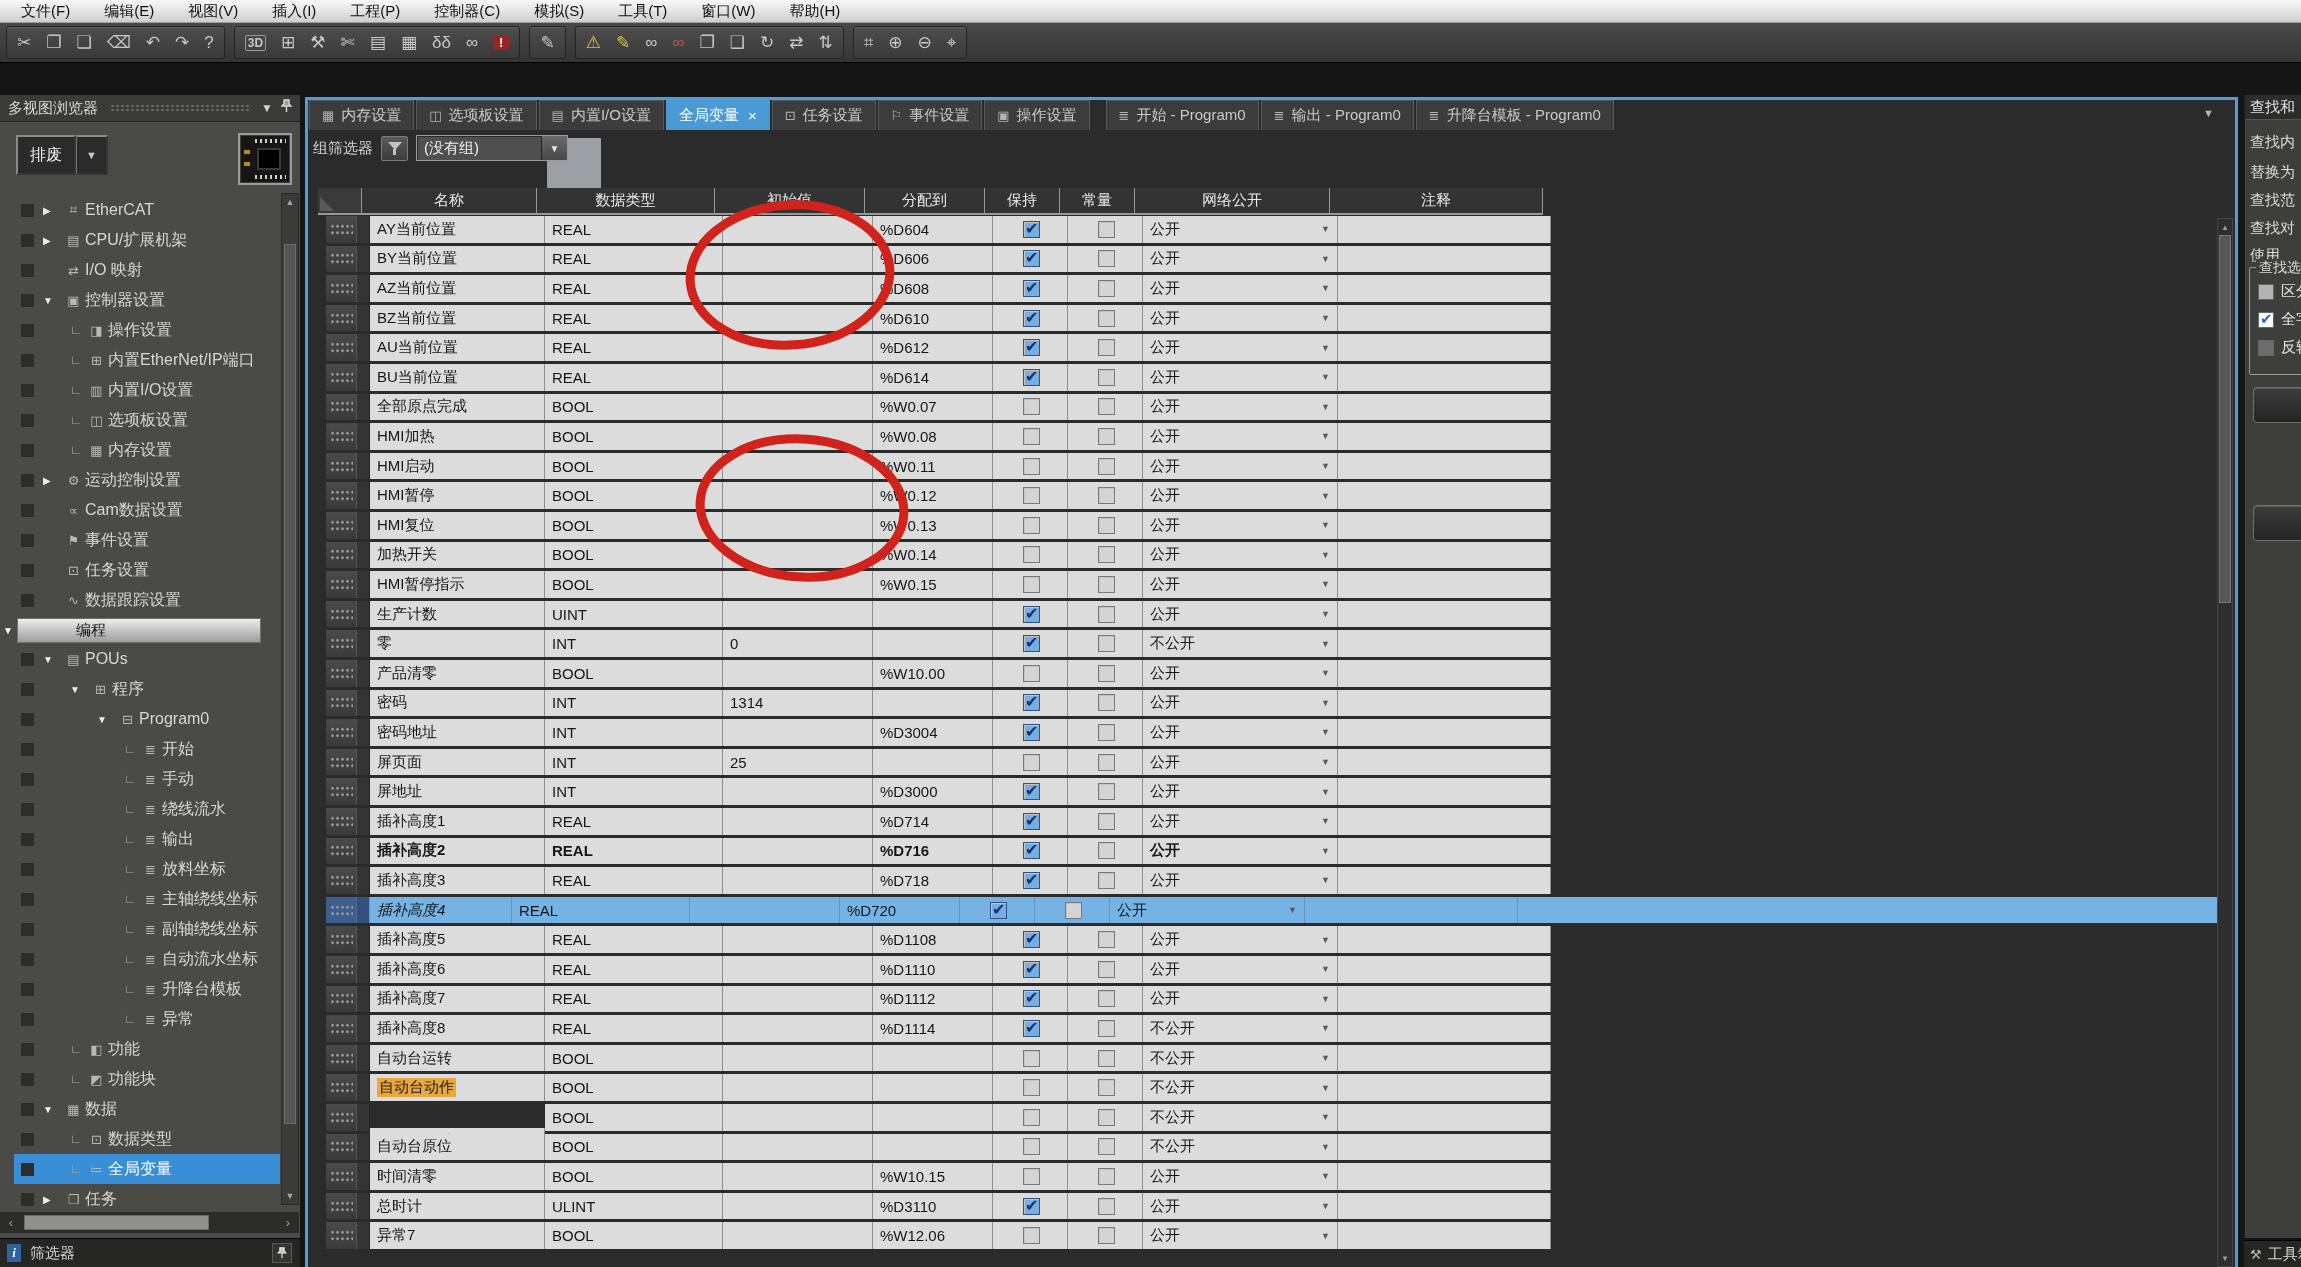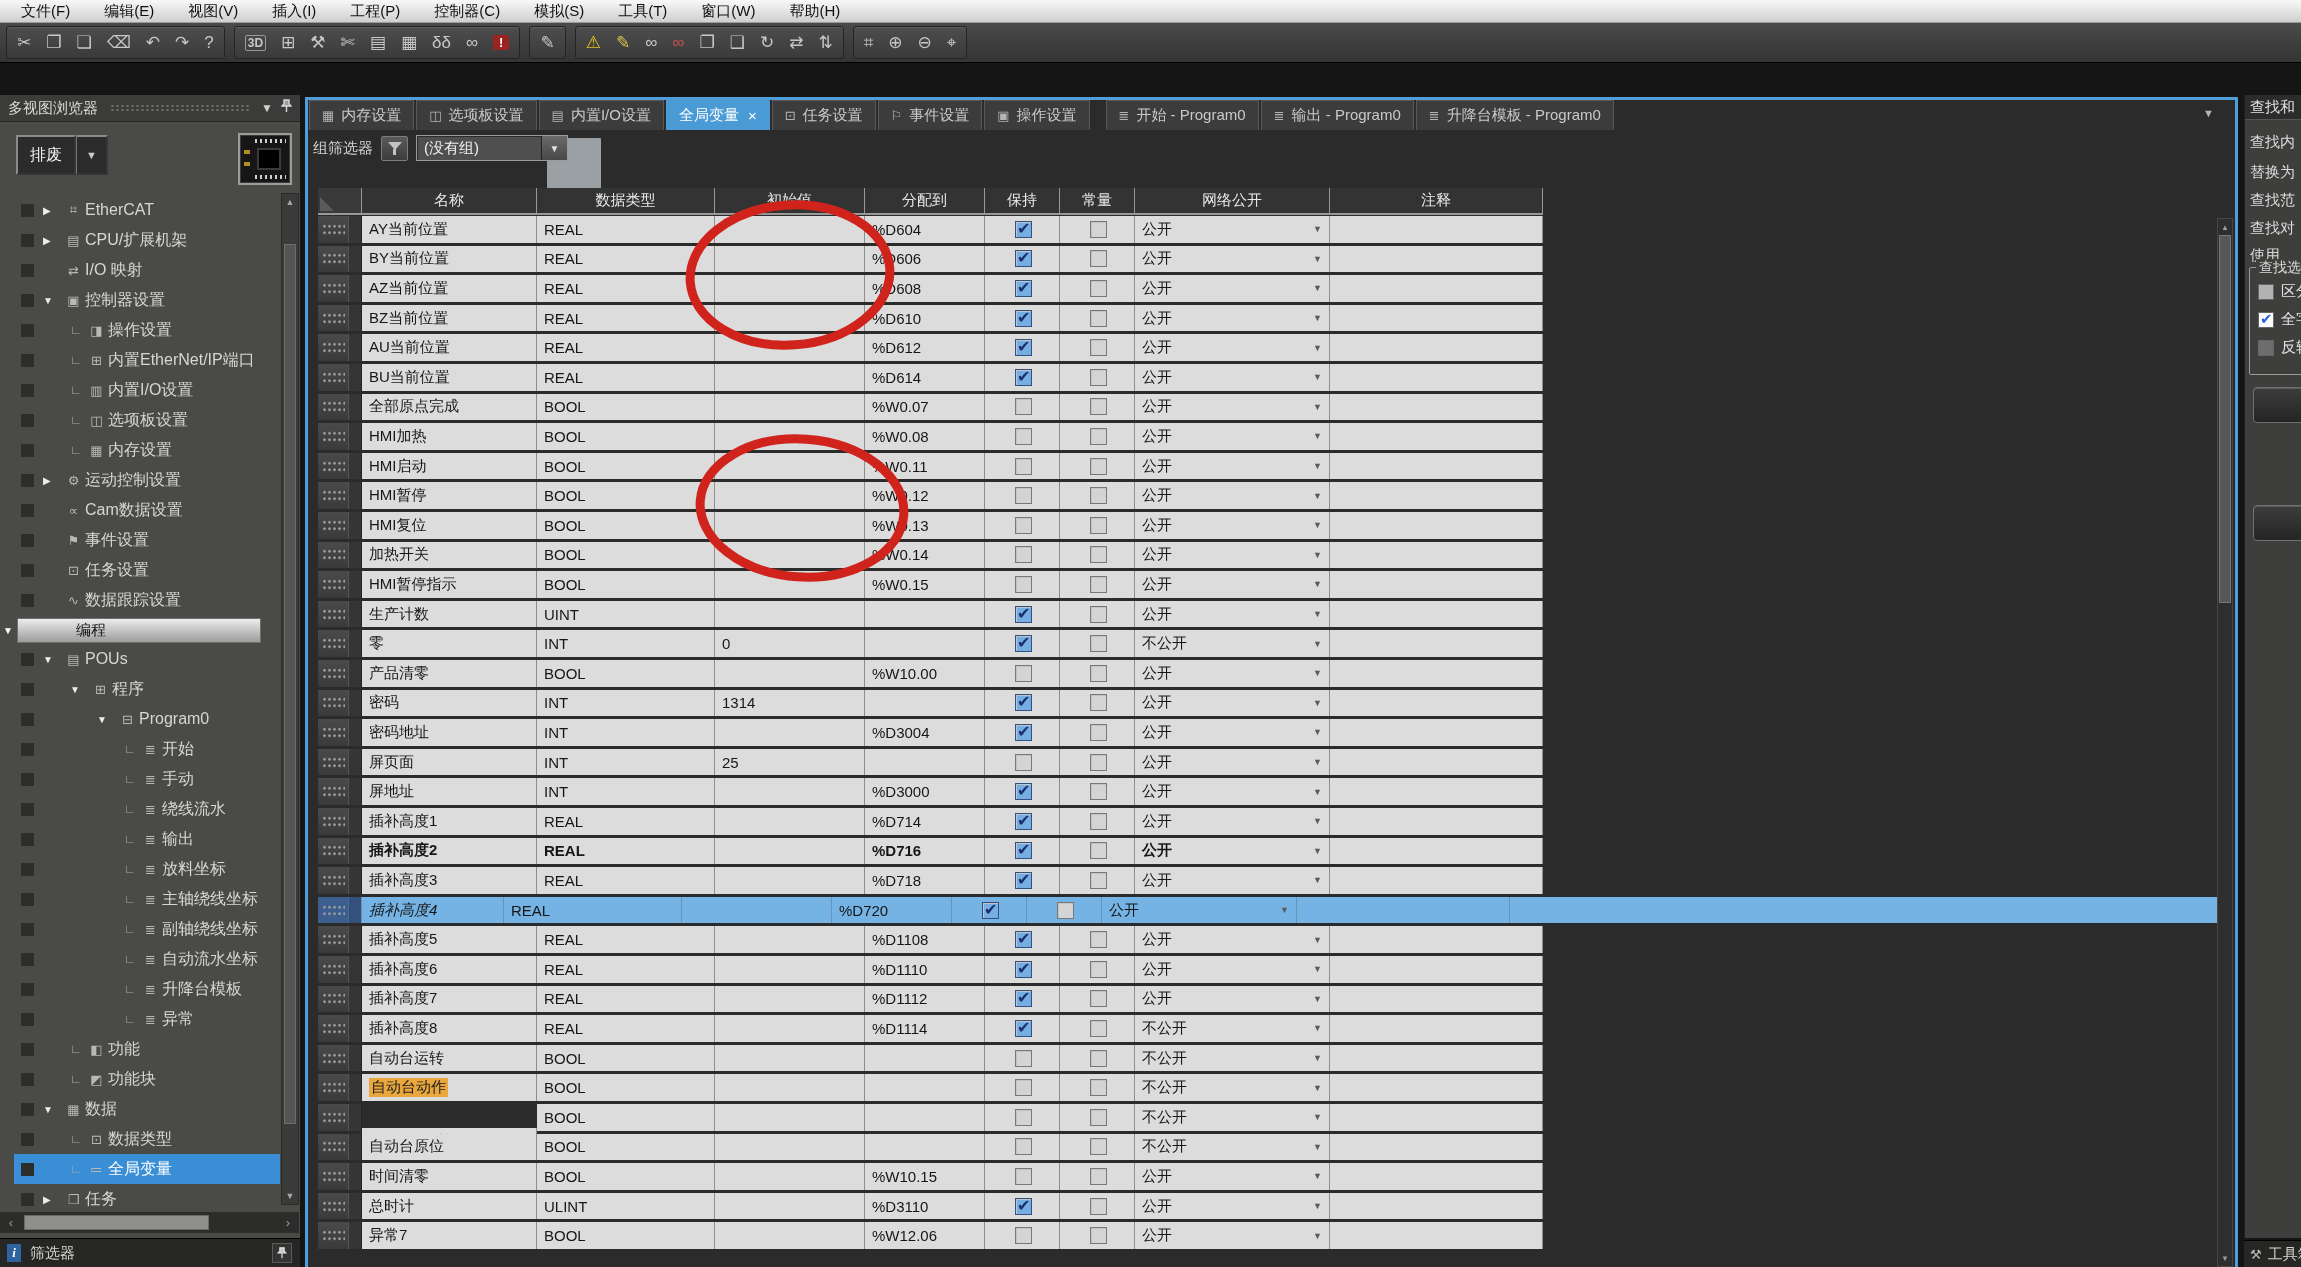--- a/index.html
+++ b/index.html
@@ -104,21 +104,21 @@
   .gf-arrow{width:26px;height:100%;background:linear-gradient(#6a6a6a,#484848);border-left:1px solid #222;
     display:flex;align-items:center;justify-content:center;color:#e0e0e0;font-size:10px}
 
   .thead{position:absolute;left:13px;top:91px;display:flex;height:27px}
   .hcell{background:#333;color:#e8e8e8;font-size:15px;display:flex;align-items:center;justify-content:center;
     border-right:1px solid #989898;border-bottom:2px solid #989898;height:27px}
   .hcell.corner{position:relative;background:#3a3a3a}
   .hcell.corner::after{content:"";position:absolute;left:2px;bottom:2px;width:0;height:0;
     border-bottom:14px solid #5a5a5a;border-right:14px solid transparent}
 
-  .tbody{position:absolute;left:13px;top:119px;width:1899px;height:1040px}
+  .tbody{position:absolute;left:21px;top:119px;width:1899px;height:1040px}
   .row{position:absolute;left:0;display:flex;height:26.6px}
   .row.sel{background:#74b3e4;width:1899px}
   .cell{height:26.6px;background:#dcdcdc;border-right:1px solid #8e8e8e;font-size:15px;color:#161616;
     display:flex;align-items:center;padding:0 4px 0 7px;overflow:hidden;white-space:nowrap;flex:none}
   .row.sel .cell{background:#74b3e4;border-right-color:#6795ba}
   .cell.handle{background:linear-gradient(#4a4a4a,#3a3a3a);border-right:1px solid #232323;padding:0;
     display:flex;align-items:center}
   .hdots{width:23px;height:13px;margin-left:4px;
     background-image:radial-gradient(circle,#9d9d9d 1.1px,transparent 1.5px);background-size:5px 6.5px}
   .hblk{width:13px;height:100%;margin-left:auto;background:#353535;border-left:1px solid #555}

